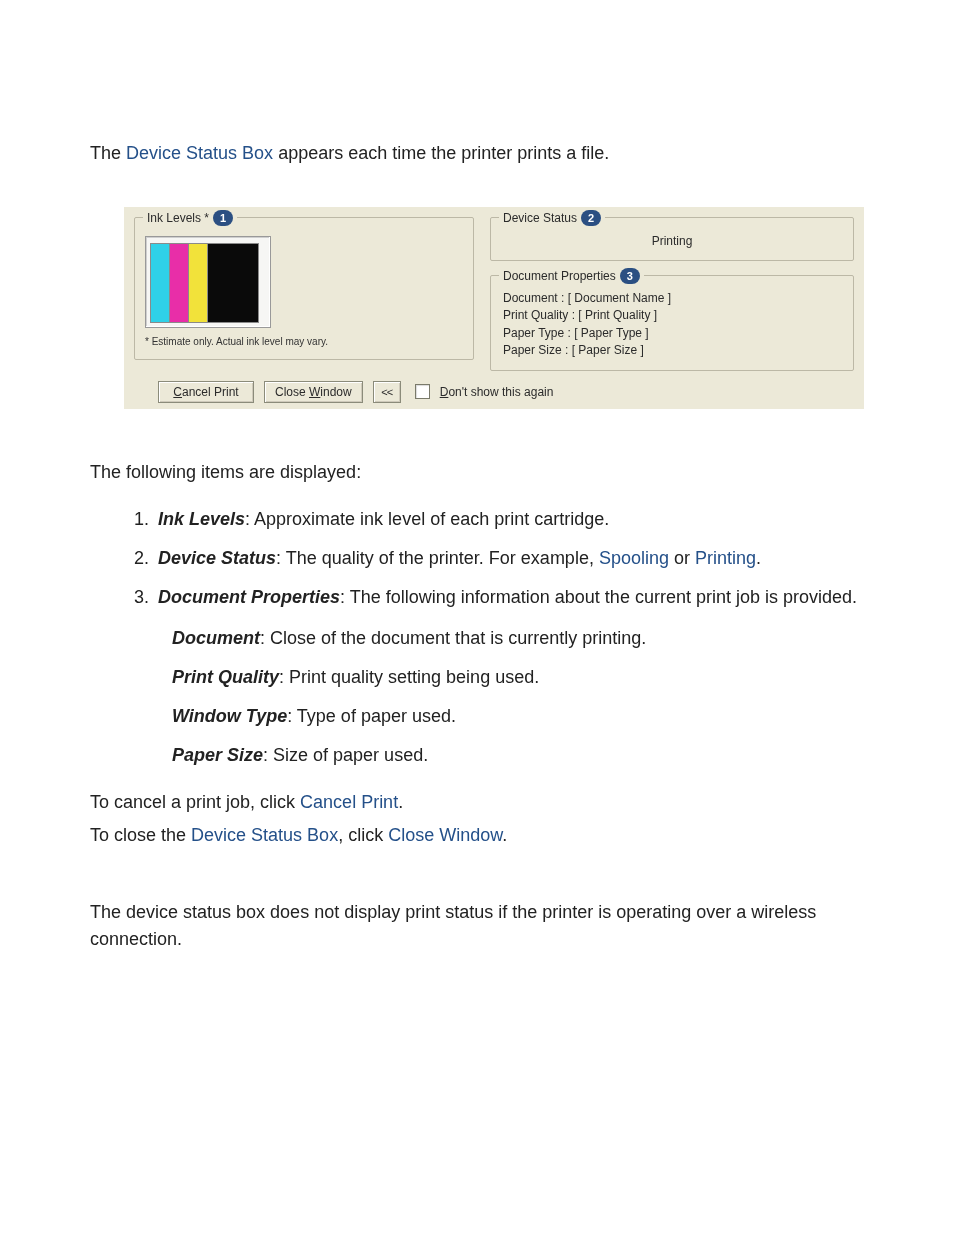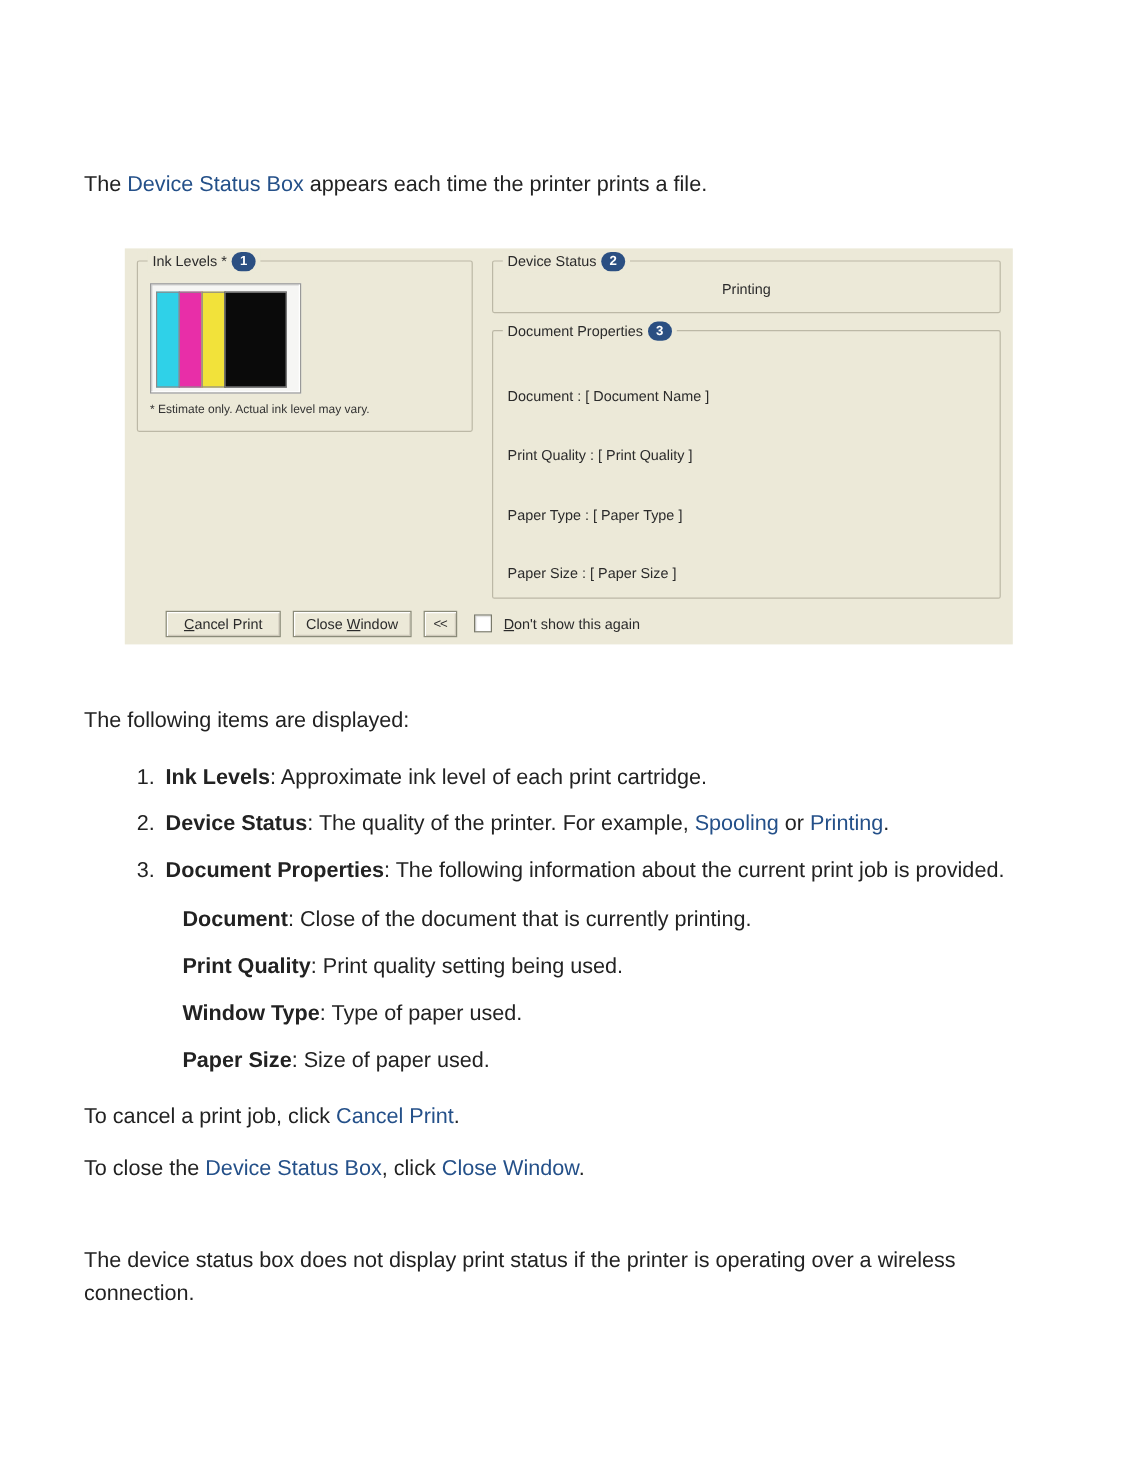--- a/index.html
+++ b/index.html
@@ -4,21 +4,21 @@
 <style>
   html, body {
     margin: 0;
     padding: 0;
     background: #ffffff;
     font-family: Verdana, Geneva, sans-serif;
     color: #222;
   }
   .page {
     width: 954px;
-    padding: 140px 70px 40px 70px;
+    padding: 140px 70px 40px 90px;
     box-sizing: border-box;
     font-size: 18px;
     line-height: 1.5;
   }
   .page p { margin: 0 0 20px 0; }
   a.link {
     color: #245089;
     text-decoration: none;
   }
 
@@ -68,21 +68,21 @@
     height: 16px;
     border-radius: 9px;
     background: #2b4f82;
     color: #fff;
     font-weight: bold;
     font-size: 11px;
     line-height: 1;
   }
 
   .grp-ink {
-    width: 280px;
+    width: 340px;
   }
   .ink-gauge {
     width: 126px;
     height: 92px;
     border: 1px solid #999;
     background: #f6f6f4;
     box-shadow: inset -1px -1px 0 #fff, inset 1px 1px 0 #cfcfcf;
     display: flex;
     align-items: flex-end;
     padding: 4px;
@@ -121,21 +121,20 @@
     text-align: center;
     font-size: 12px;
   }
   .grp-doc {
     padding: 14px 12px 10px 12px;
   }
   .doc-row {
     font-size: 12px;
     line-height: 1.45;
     white-space: nowrap;
-    margin-top: 32px;
   }
 
   .dlg-bottom {
     display: flex;
     align-items: center;
     gap: 10px;
     margin-top: 10px;
     font-size: 12px;
   }
   .btn {
@@ -174,21 +173,21 @@
   .expl { margin-top: 40px; }
   ol.items {
     margin: 20px 0 20px 36px;
     padding: 0 0 0 28px;
   }
   ol.items > li {
     margin-bottom: 12px;
     padding-left: 4px;
   }
   ol.items > li::marker { font-weight: normal; }
-  .bold { font-weight: bold; }
+  .bold { font-weight: bold; font-style: italic; }
   .sublist {
     margin: 14px 0 0 14px;
   }
   .sublist p { margin: 0 0 12px 0; }
 </style>
 </head>
 <body>
 
 <div class="page">
 
@@ -270,21 +269,21 @@
         <div class="sublist">
           <p><span class="bold">Document</span><span>: Close of the document that is currently printing.</span></p>
           <p><span class="bold">Print Quality</span><span>: Print quality setting being used.</span></p>
           <p><span class="bold">Window Type</span><span>: Type of paper used.</span></p>
           <p><span class="bold">Paper Size</span><span>: Size of paper used.</span></p>
         </div>
       </li>
     </ol>
   </div>
 
-  <p style="margin-bottom:16px">
+  <p style="margin-bottom:6px">
     <span>To cancel a print job, click </span>
     <a href="#" class="link">Cancel Print</a><span>.</span>
   </p>
   <p>
     <span>To close the </span>
     <a href="#" class="link">Device Status Box</a><span>, click </span><a href="#" class="link">Close Window</a><span>.</span>
   </p>
 
   <p style="margin-top:50px">The device status box does not display print status if the printer is operating over a wireless connection.</p>
 

